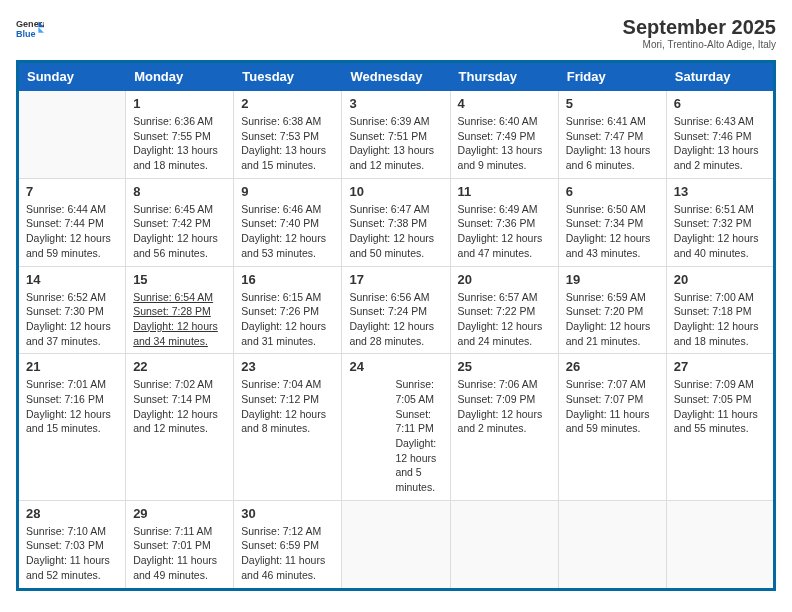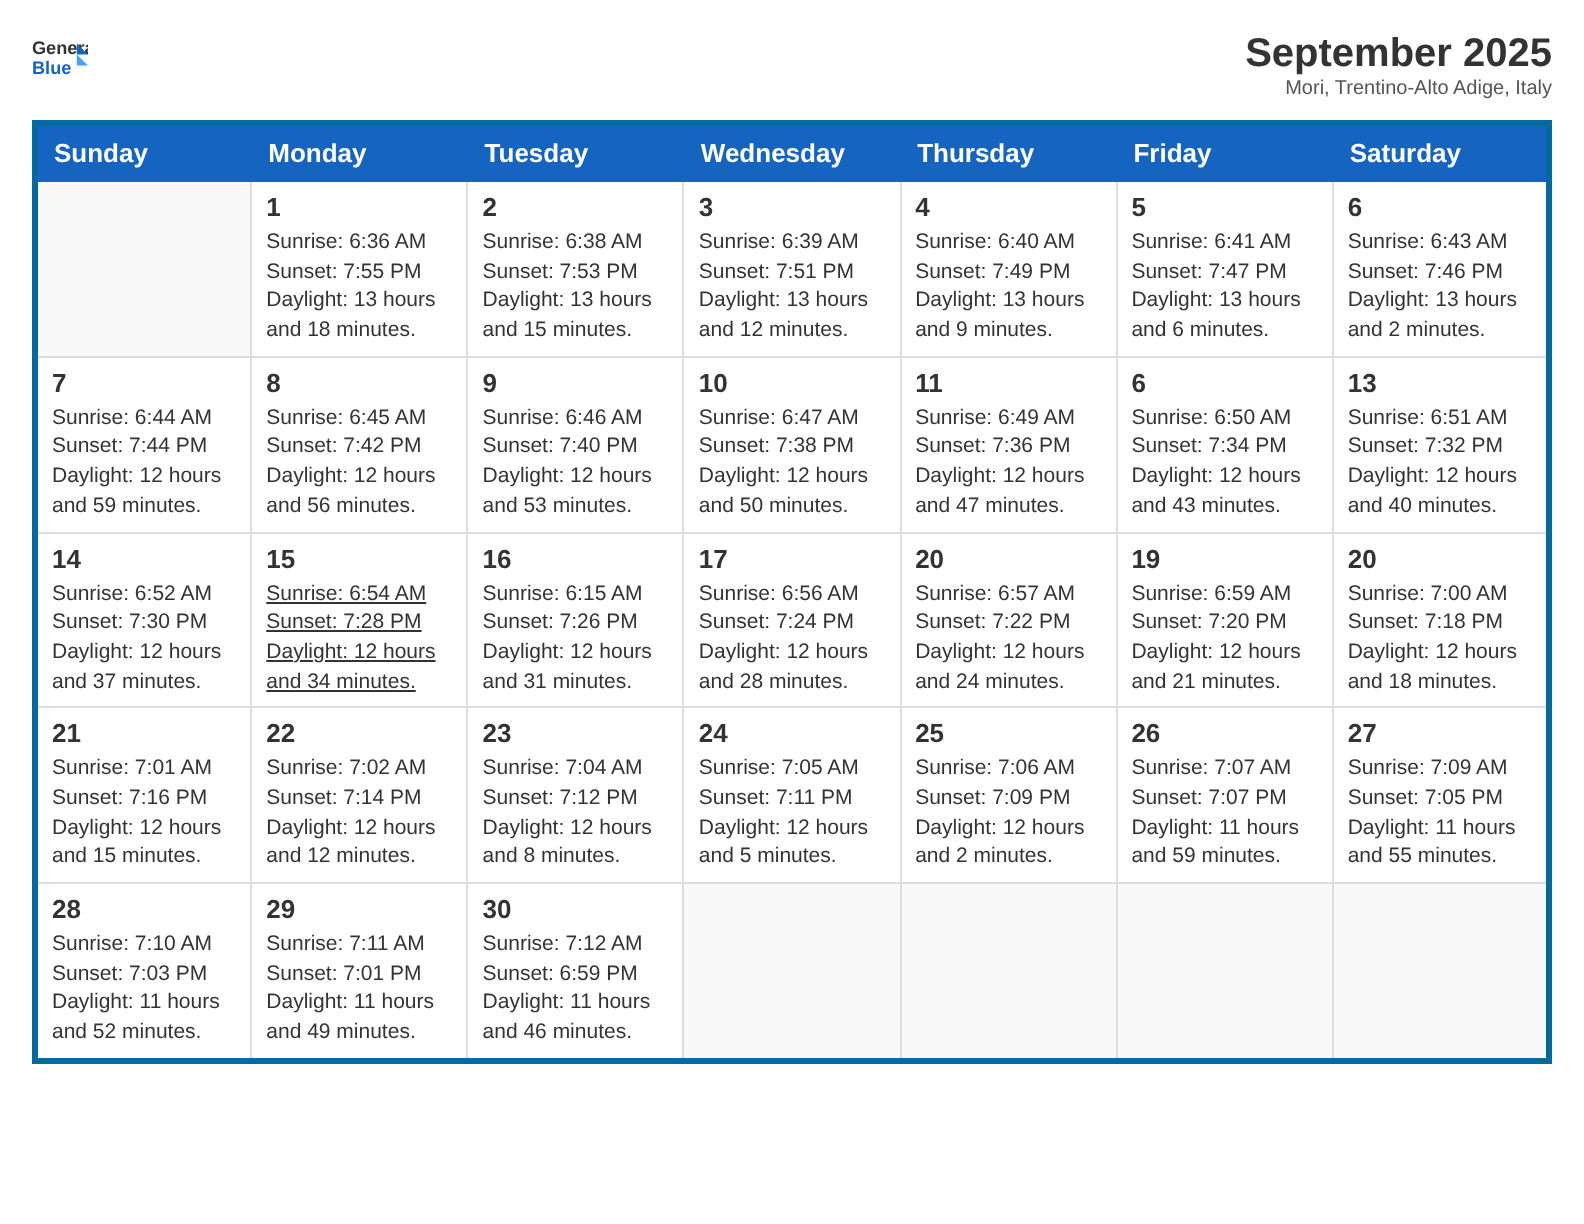--- a/index.html
+++ b/index.html
@@ -269,21 +269,21 @@
         </td>
         <td>
           <span class="day-number">23</span>
           <div class="day-info" style="white-space: pre-line;">Sunrise: 7:04 AM
 Sunset: 7:12 PM
 Daylight: 12 hours
 and 8 minutes.</div>
         </td>
         <td>
           <span class="day-number">24</span>
-          <div class="day-info" style="white-space: pre-line;">Sunrise: 7:05 AM
+          <div class="day-info" style="white-space: pre-line; margin-left: 46px;">Sunrise: 7:05 AM
 Sunset: 7:11 PM
 Daylight: 12 hours
 and 5 minutes.</div>
         </td>
         <td>
           <span class="day-number">25</span>
           <div class="day-info" style="white-space: pre-line;">Sunrise: 7:06 AM
 Sunset: 7:09 PM
 Daylight: 12 hours
 and 2 minutes.</div>

